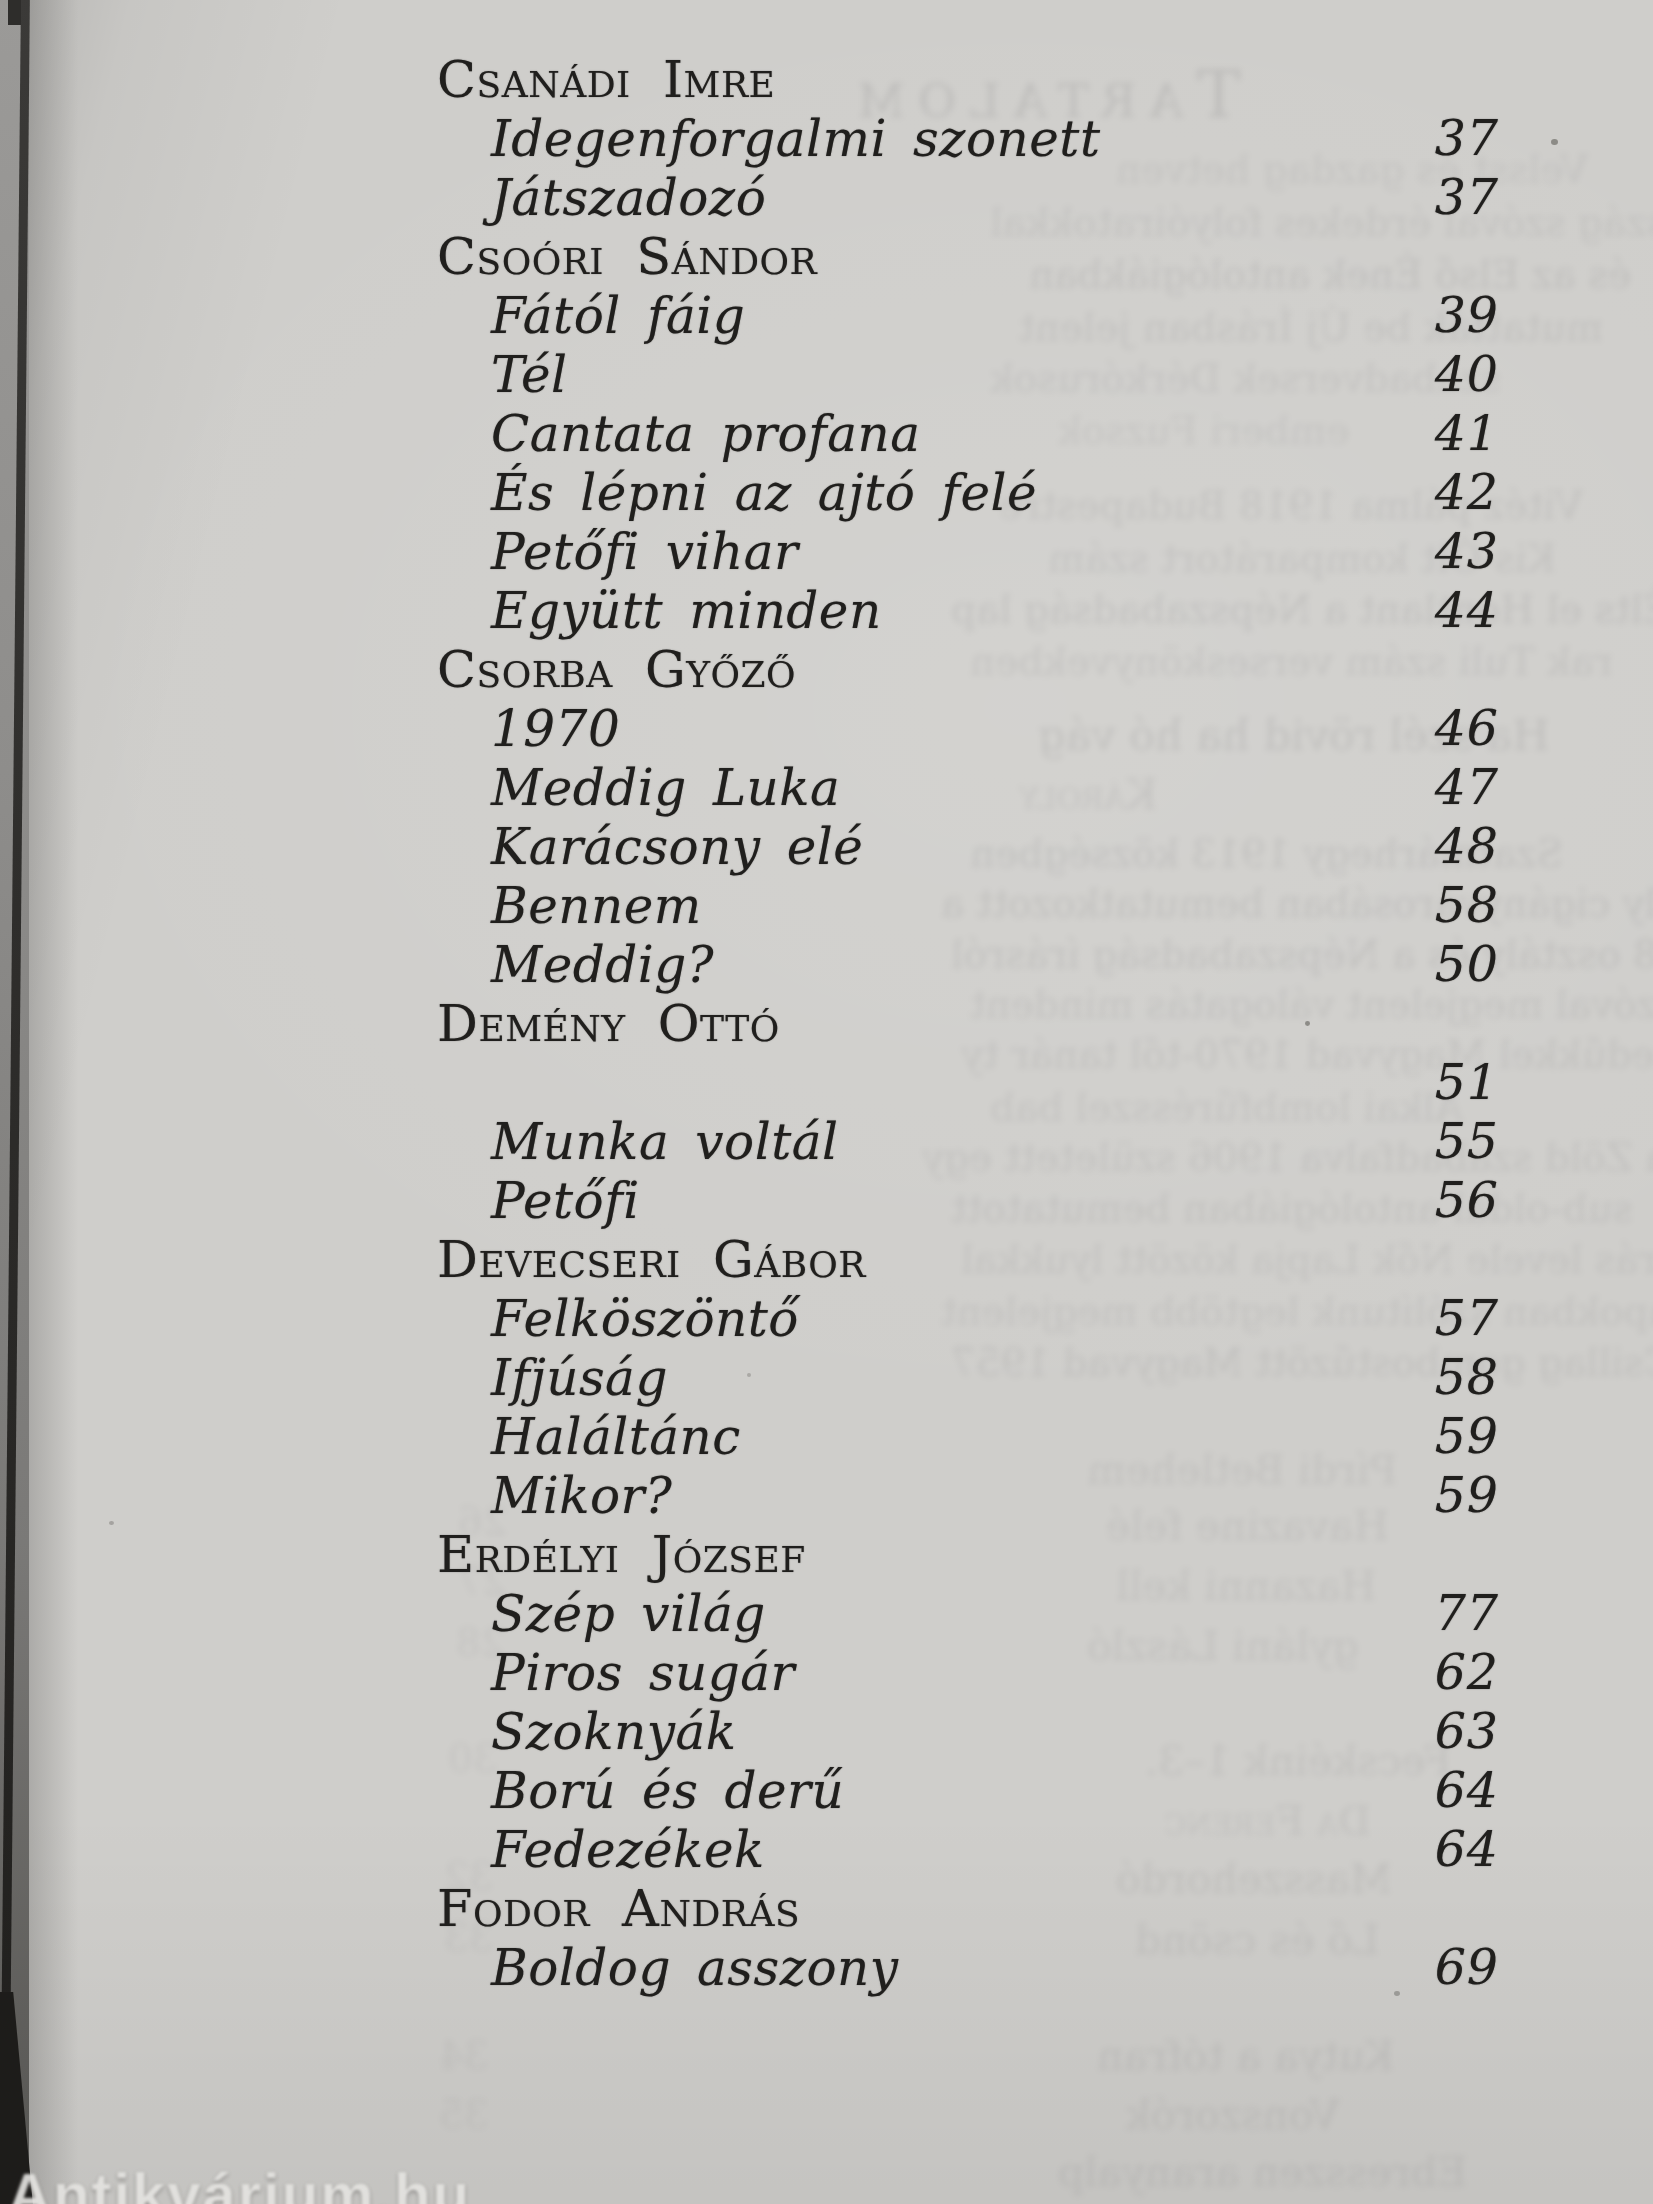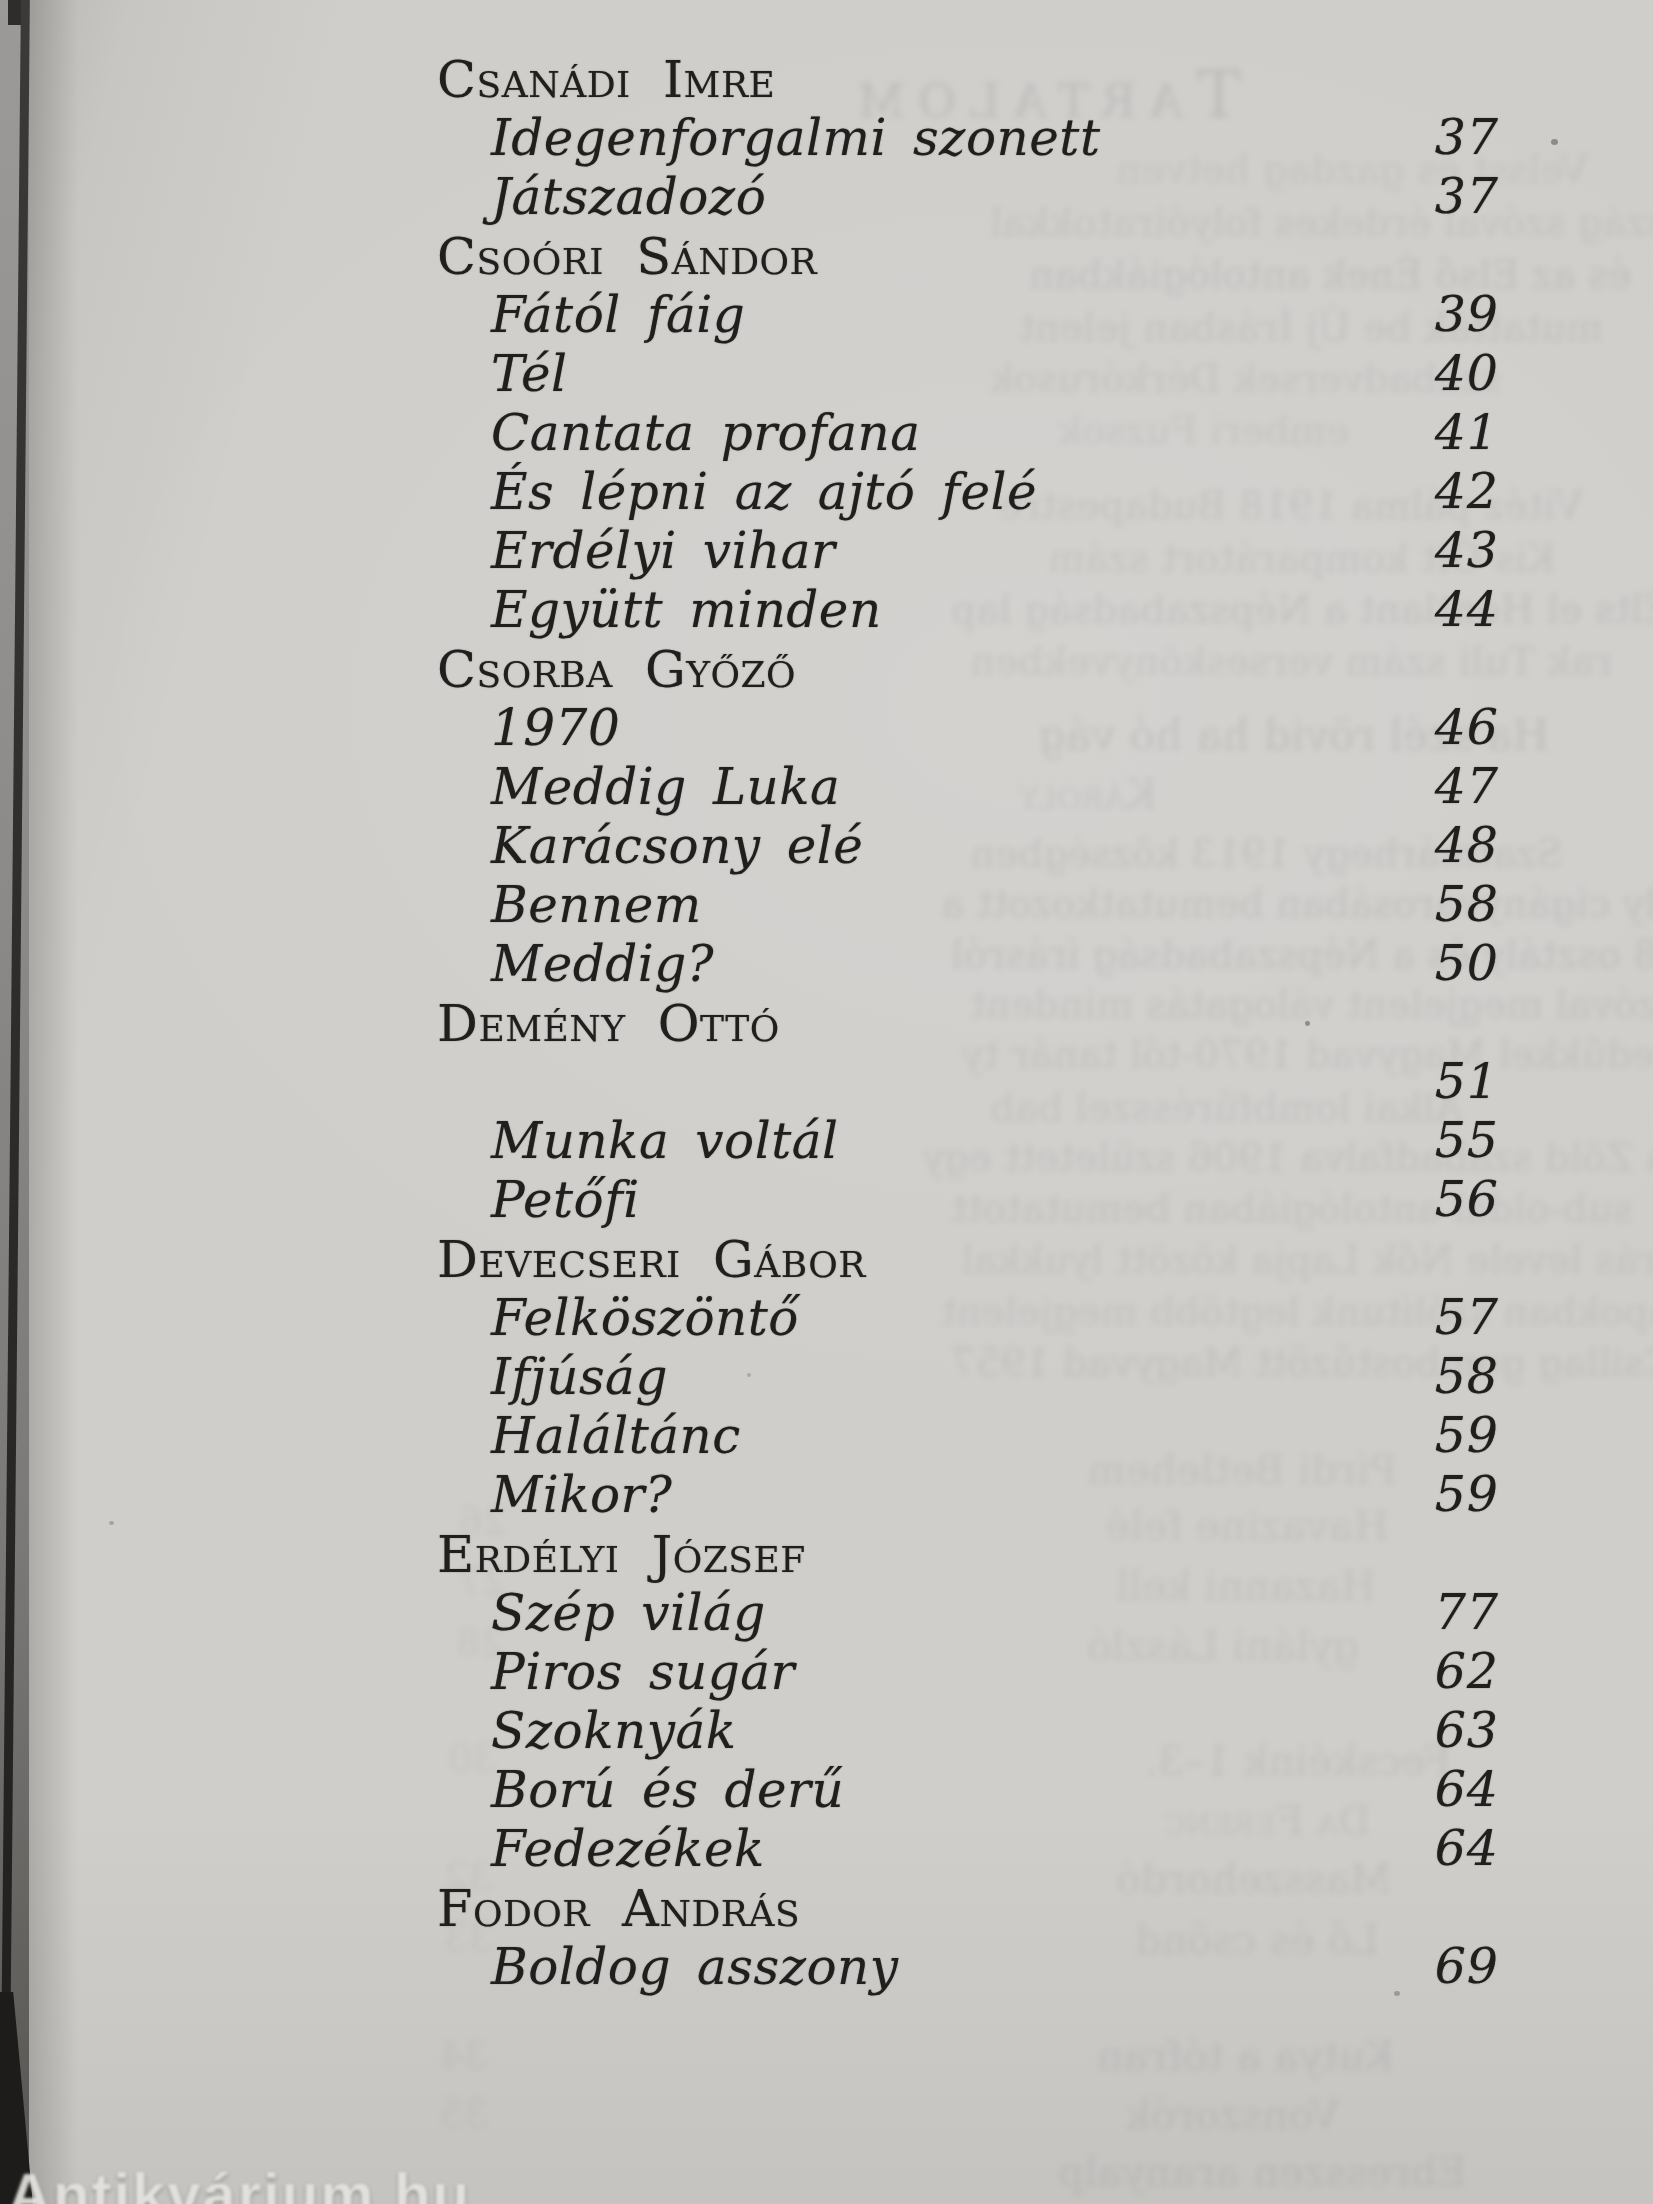--- a/index.html
+++ b/index.html
@@ -44,21 +44,21 @@
     transform:scaleX(-1);transform-origin:center;
     filter:blur(3.1px);
     font-family:"DejaVu Serif","Liberation Serif",serif;
   }
   .ghost.caps{font-variant-caps:small-caps;}
   
   .toc{
     position:absolute;left:437px;top:50px;width:1062px;
   }
   .toc-row{
-    display:flex;align-items:flex-start;height:59px;
+    display:flex;align-items:center;height:59px;
     white-space:nowrap;
     text-shadow:0 0 1.2px rgba(32,31,29,0.55);
     word-spacing:9.7px;
   }
   .toc-row .t{letter-spacing:0.5px;}
   .author-row{font-size:51px;font-variant-caps:small-caps;letter-spacing:2.4px;word-spacing:15.5px;}
   .title-row{font-size:50px;font-style:italic;}
   .title-row .t{padding-left:54px;display:inline-block;}
   .pnum{margin-left:auto;font-size:49px;letter-spacing:1px;}
   
@@ -154,21 +154,21 @@
       </div>
       <div class="toc-row title-row">
         <span class="t">Cantata profana</span>
         <span class="pnum">41</span>
       </div>
       <div class="toc-row title-row">
         <span class="t">És lépni az ajtó felé</span>
         <span class="pnum">42</span>
       </div>
       <div class="toc-row title-row">
-        <span class="t">Erdélyi vihar</span>
+        <span class="t">Petőfi vihar</span>
         <span class="pnum">43</span>
       </div>
       <div class="toc-row title-row">
         <span class="t">Együtt minden</span>
         <span class="pnum">44</span>
       </div>
       <div class="toc-row author-row">
         <span class="t">Csorba Győző</span>
       </div>
       <div class="toc-row title-row">

